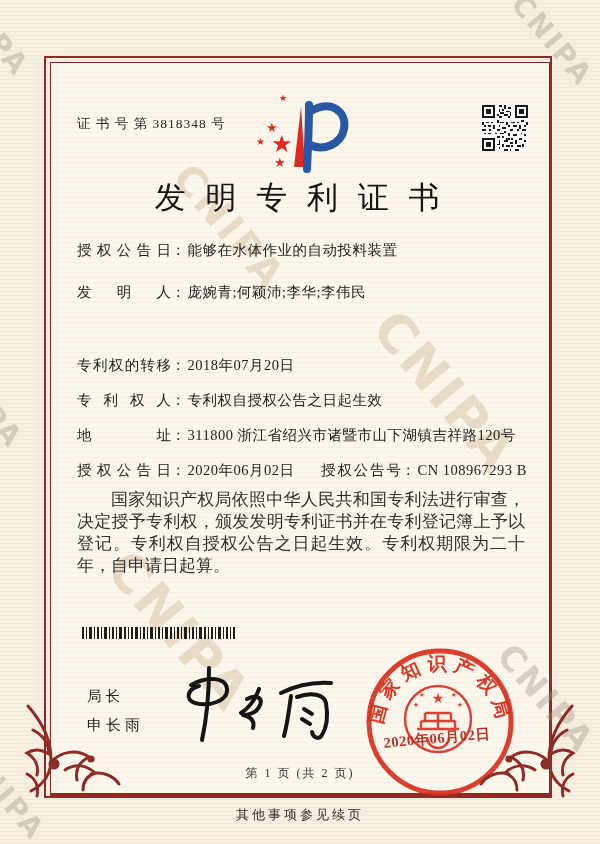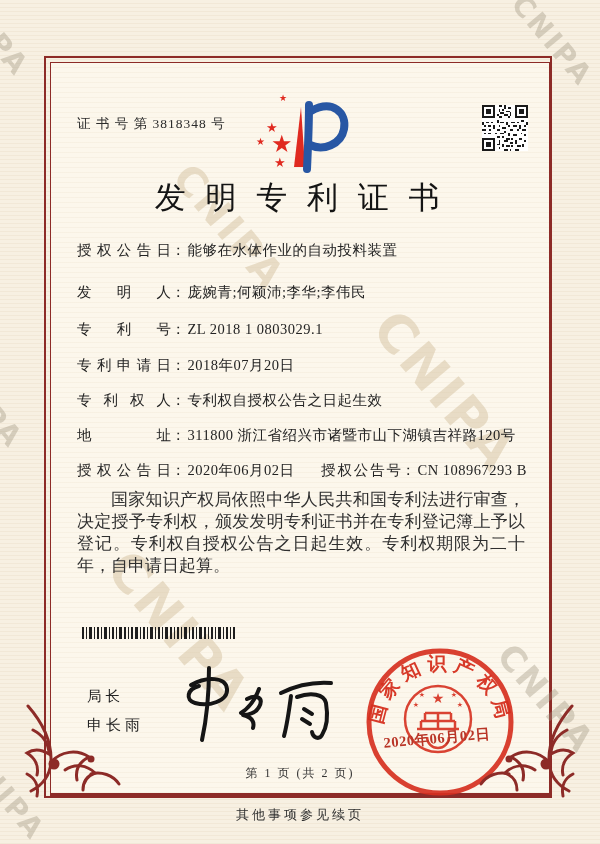--- a/index.html
+++ b/index.html
@@ -119,25 +119,22 @@
     </svg>
 
     <div class="title">发 明 专 利 证 书</div>
 
     <div class="row r1">
       <span class="lbl">授权公告日</span><span class="colon">：</span><span class="val">能够在水体作业的自动投料装置</span>
     </div>
     <div class="row r2">
       <span class="lbl">发明人</span><span class="colon">：</span><span class="val">庞婉青;何颖沛;李华;李伟民</span>
     </div>
-    <div class="row r3">
-      <span class="lbl">专利号</span><span class="colon">：</span><span class="val">ZL 2018 1 0803029.1</span>
-    </div>
     <div class="row r4">
-      <span class="lbl">专利申请日</span><span class="colon">：</span><span class="val">2018年07月20日</span>
+      <span class="lbl">专利权的转移</span><span class="colon">：</span><span class="val">2018年07月20日</span>
     </div>
     <div class="row r5">
       <span class="lbl">专利权人</span><span class="colon">：</span><span class="val">专利权自授权公告之日起生效</span>
     </div>
     <div class="row r6">
       <span class="lbl">地址</span><span class="colon">：</span><span class="val">311800 浙江省绍兴市诸暨市山下湖镇吉祥路120号</span>
     </div>
     <div class="row r7">
       <span class="lbl">授权公告日</span><span class="colon">：</span><span class="val">2020年06月02日</span>
       <span class="grp2">

